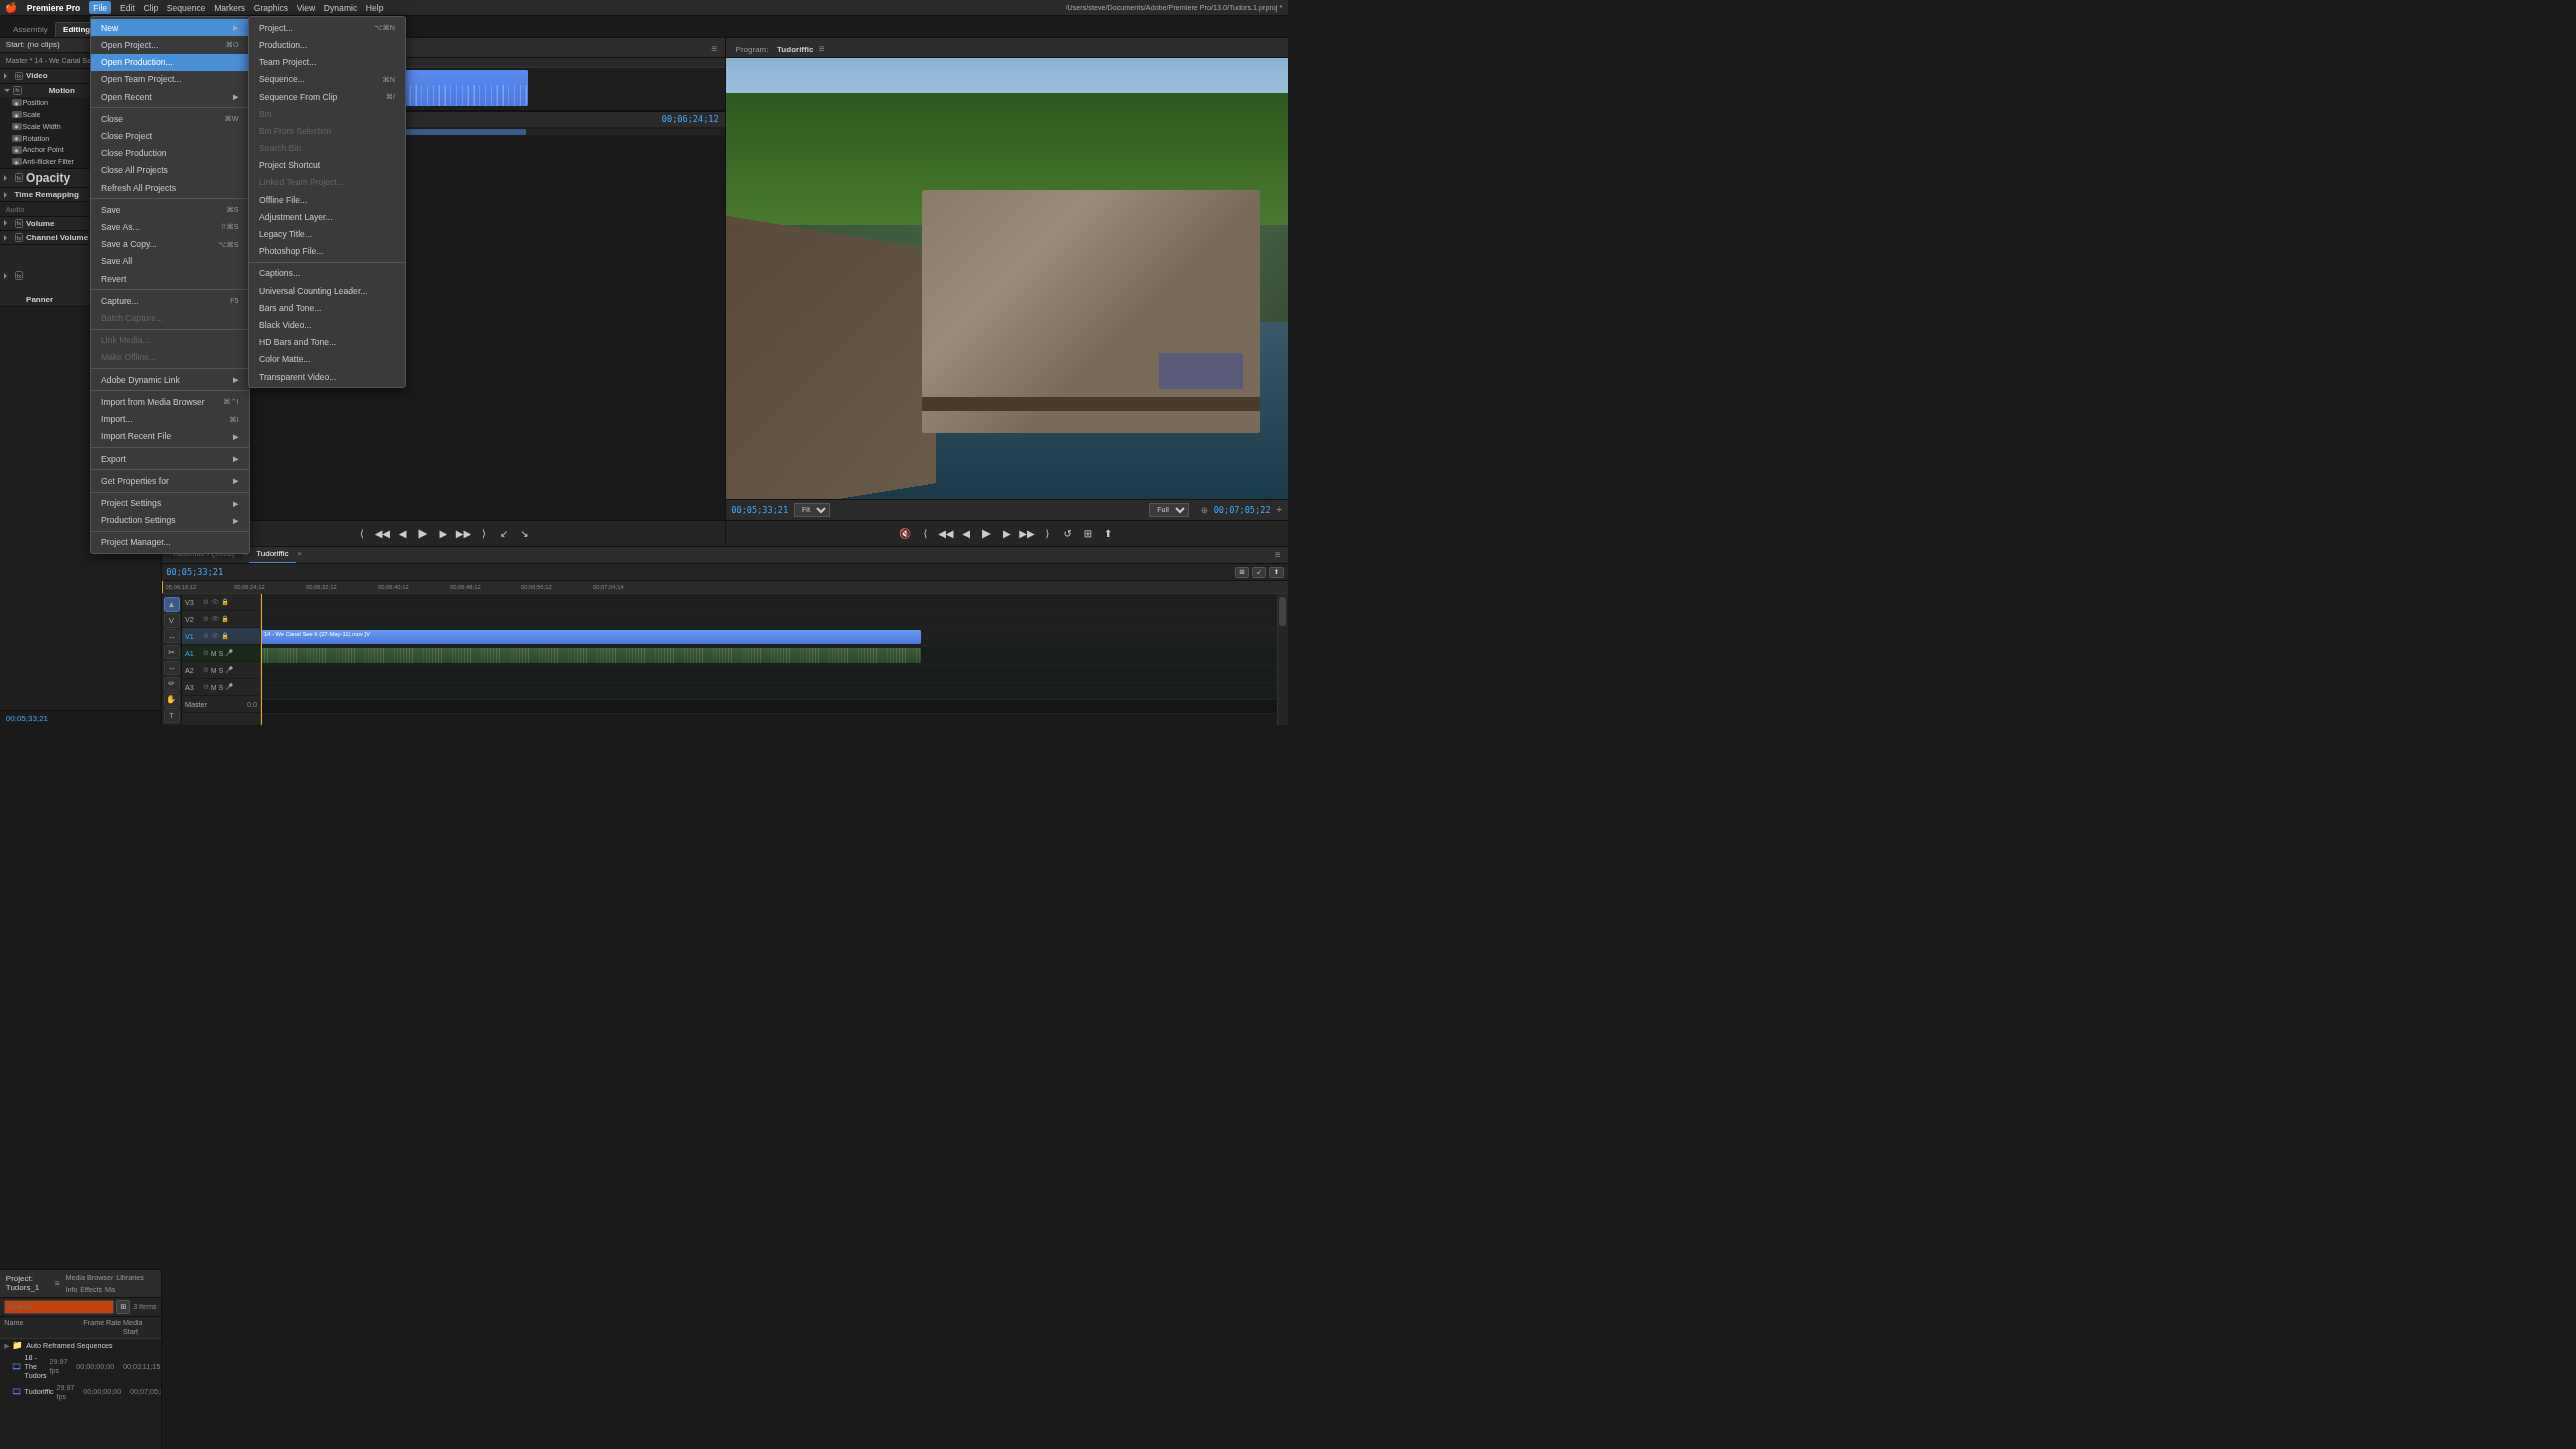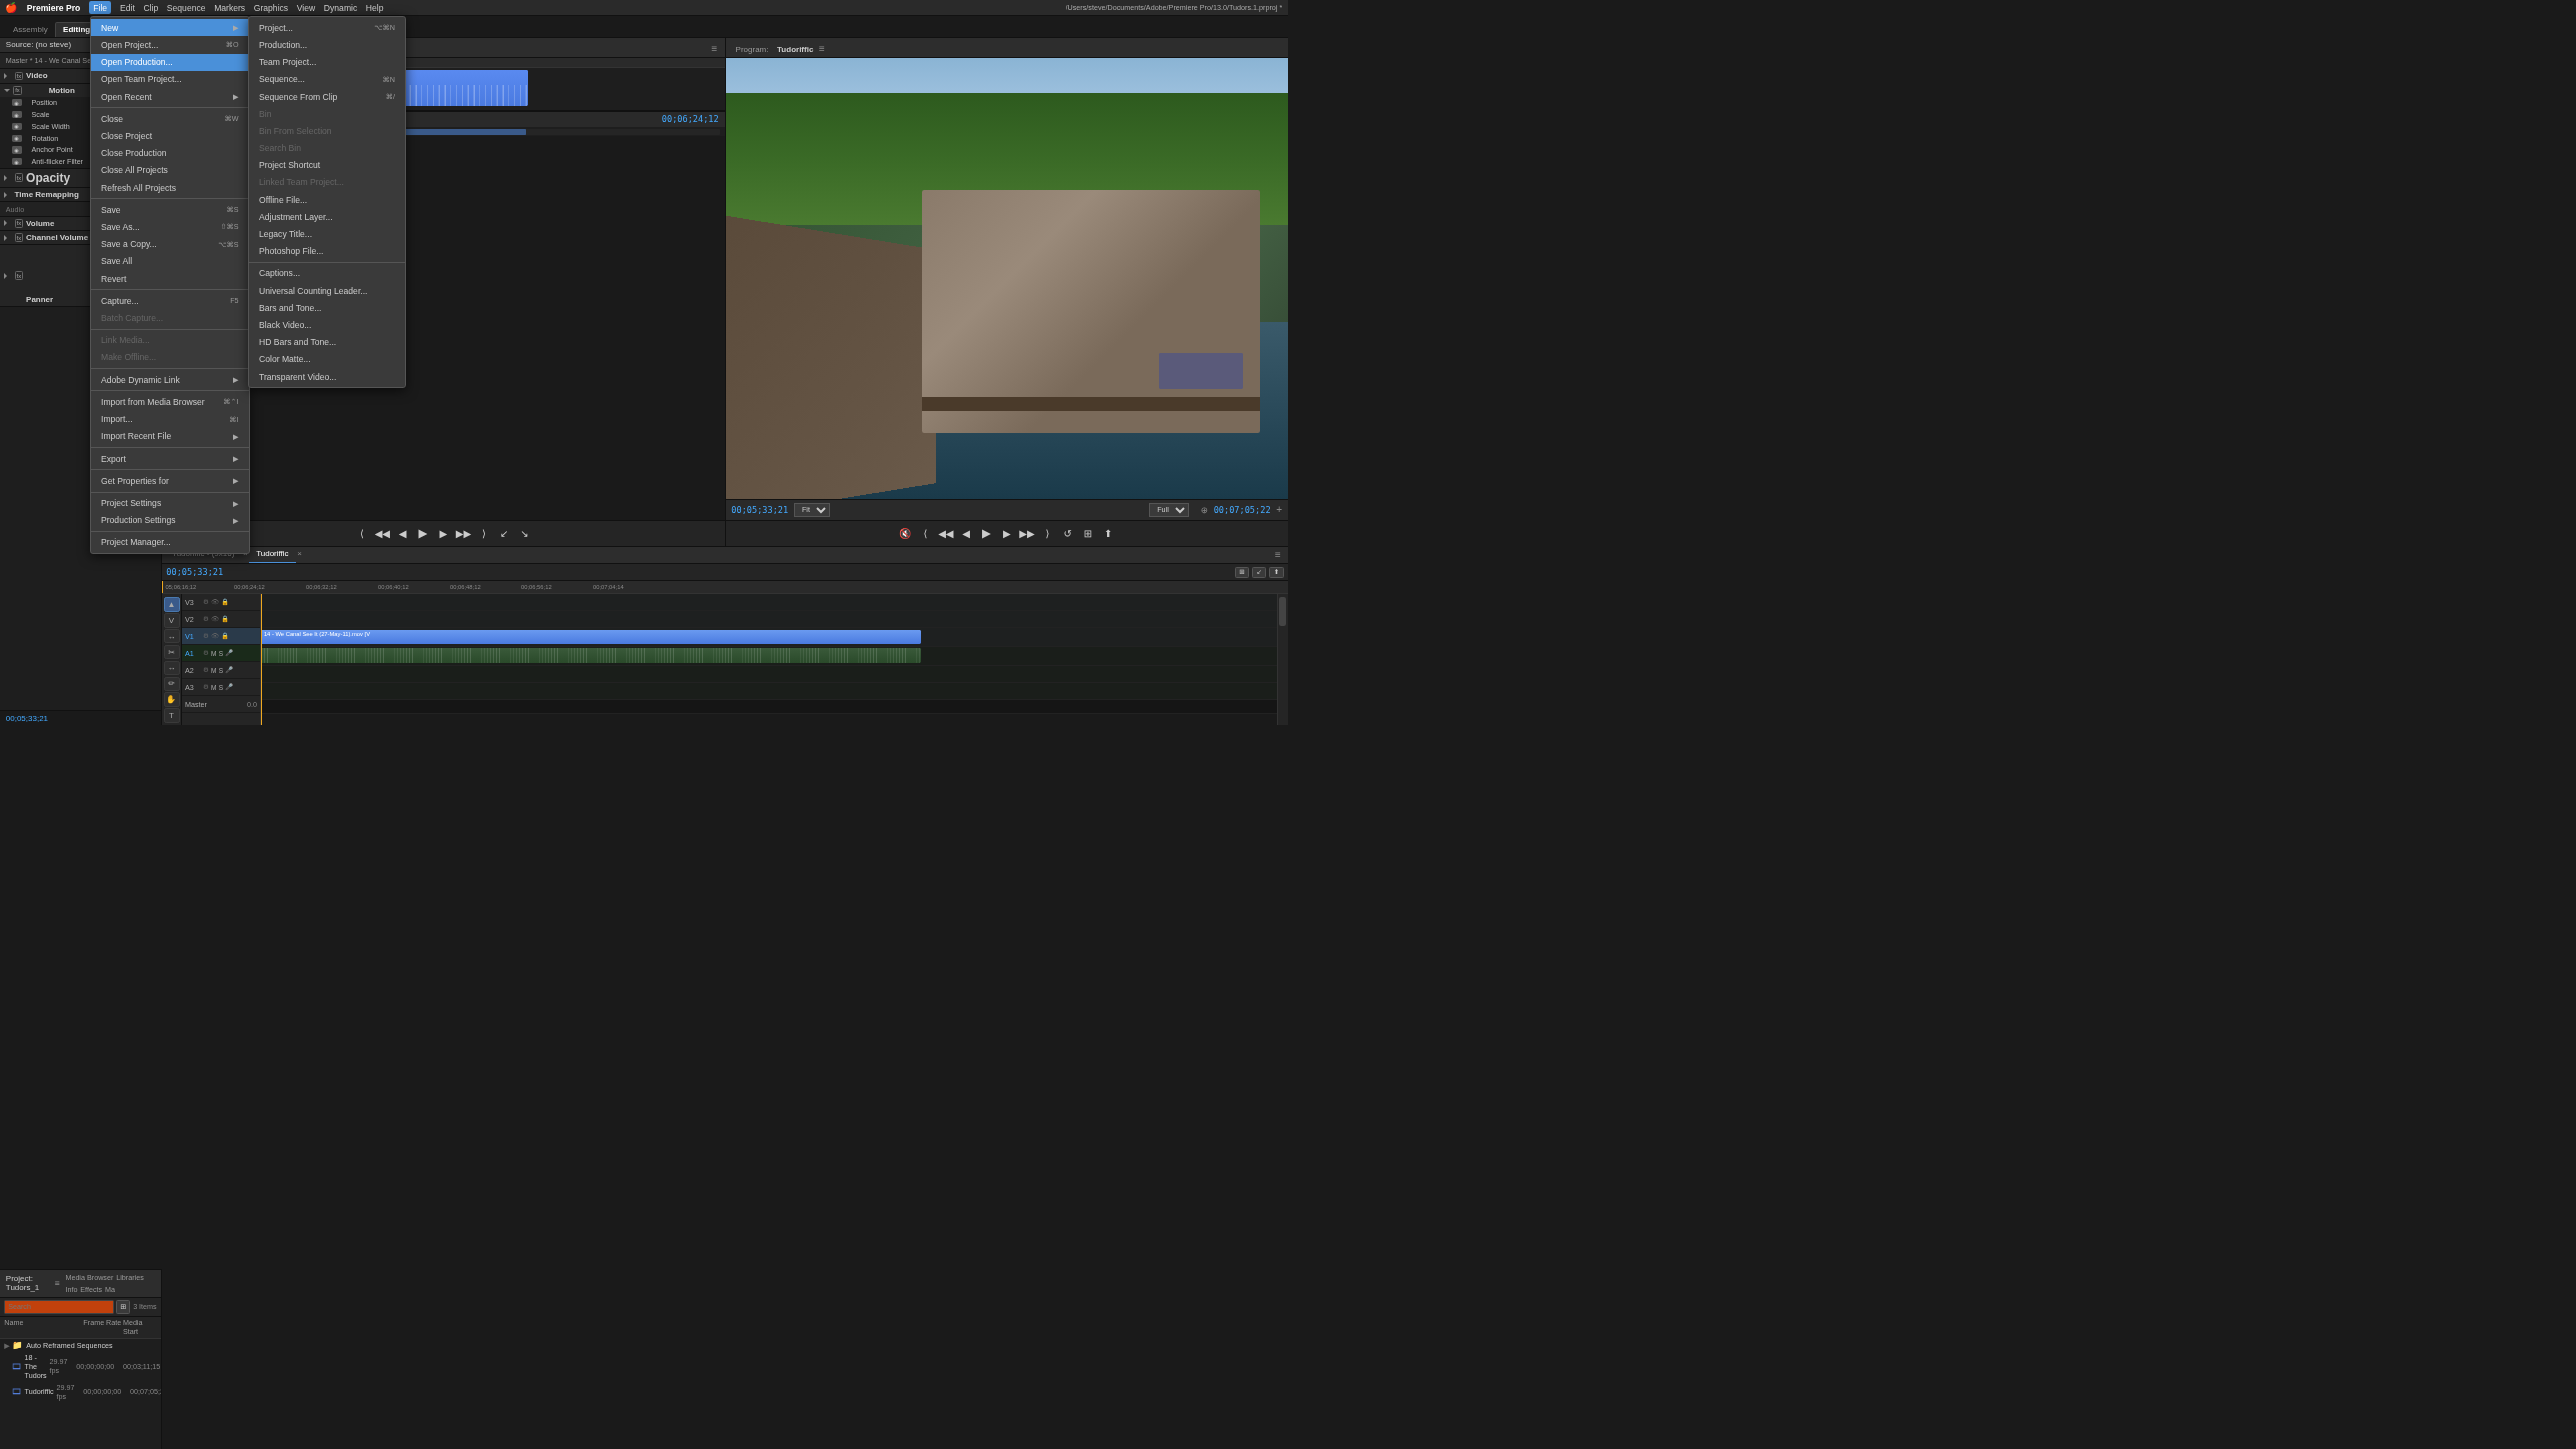--- a/index.html
+++ b/index.html
@@ -68,21 +68,21 @@
       padding: 2.2px 4.3px;
       gap: 2.9px;
       cursor: pointer;
       background: #252525;
     }
 
     .effect-item {
       display: flex;
       align-items: center;
       padding: 1.4px 4.3px 1.4px 11.5px;
-      gap: 10px;
+      gap: 1px;
       cursor: pointer;
     }
     .effect-item .label { color: #bbb; font-size: 7.2px; }
 
     .fx-icon {
       width: 8.6px; height: 8.6px;
       border: 0.7px solid #666;
       border-radius: 1.4px;
       font-size: 5.8px;
       display: flex; align-items: center; justify-content: center;
@@ -516,21 +516,21 @@
   <span class="ws-tab">Libraries</span>
   <span class="ws-tab-spacer"></span>
 </div>
 
 <div style="display:flex; flex-direction:column; height: calc(100% - 37px);">
 
   <div class="top-panels" style="flex:1; display:flex; overflow:hidden;">
 
     <div class="left-panel">
       <div class="panel-header">
-        <span style="color:#ccc; font-size:8px;">Source: (no steve)</span>
+        <span style="color:#ccc; font-size:8px;">Start: (no clips)</span>
       </div>
       <div class="source-label">
         <span>Master * 14 - We Canal See It</span>
       </div>
 
       <div class="effect-group">
         <div class="effect-group-header">
           <div class="triangle right"></div>
           <div class="fx-icon">fx</div>
           <span style="color:#ccc; font-weight:bold; font-size:8px;">Video</span>

